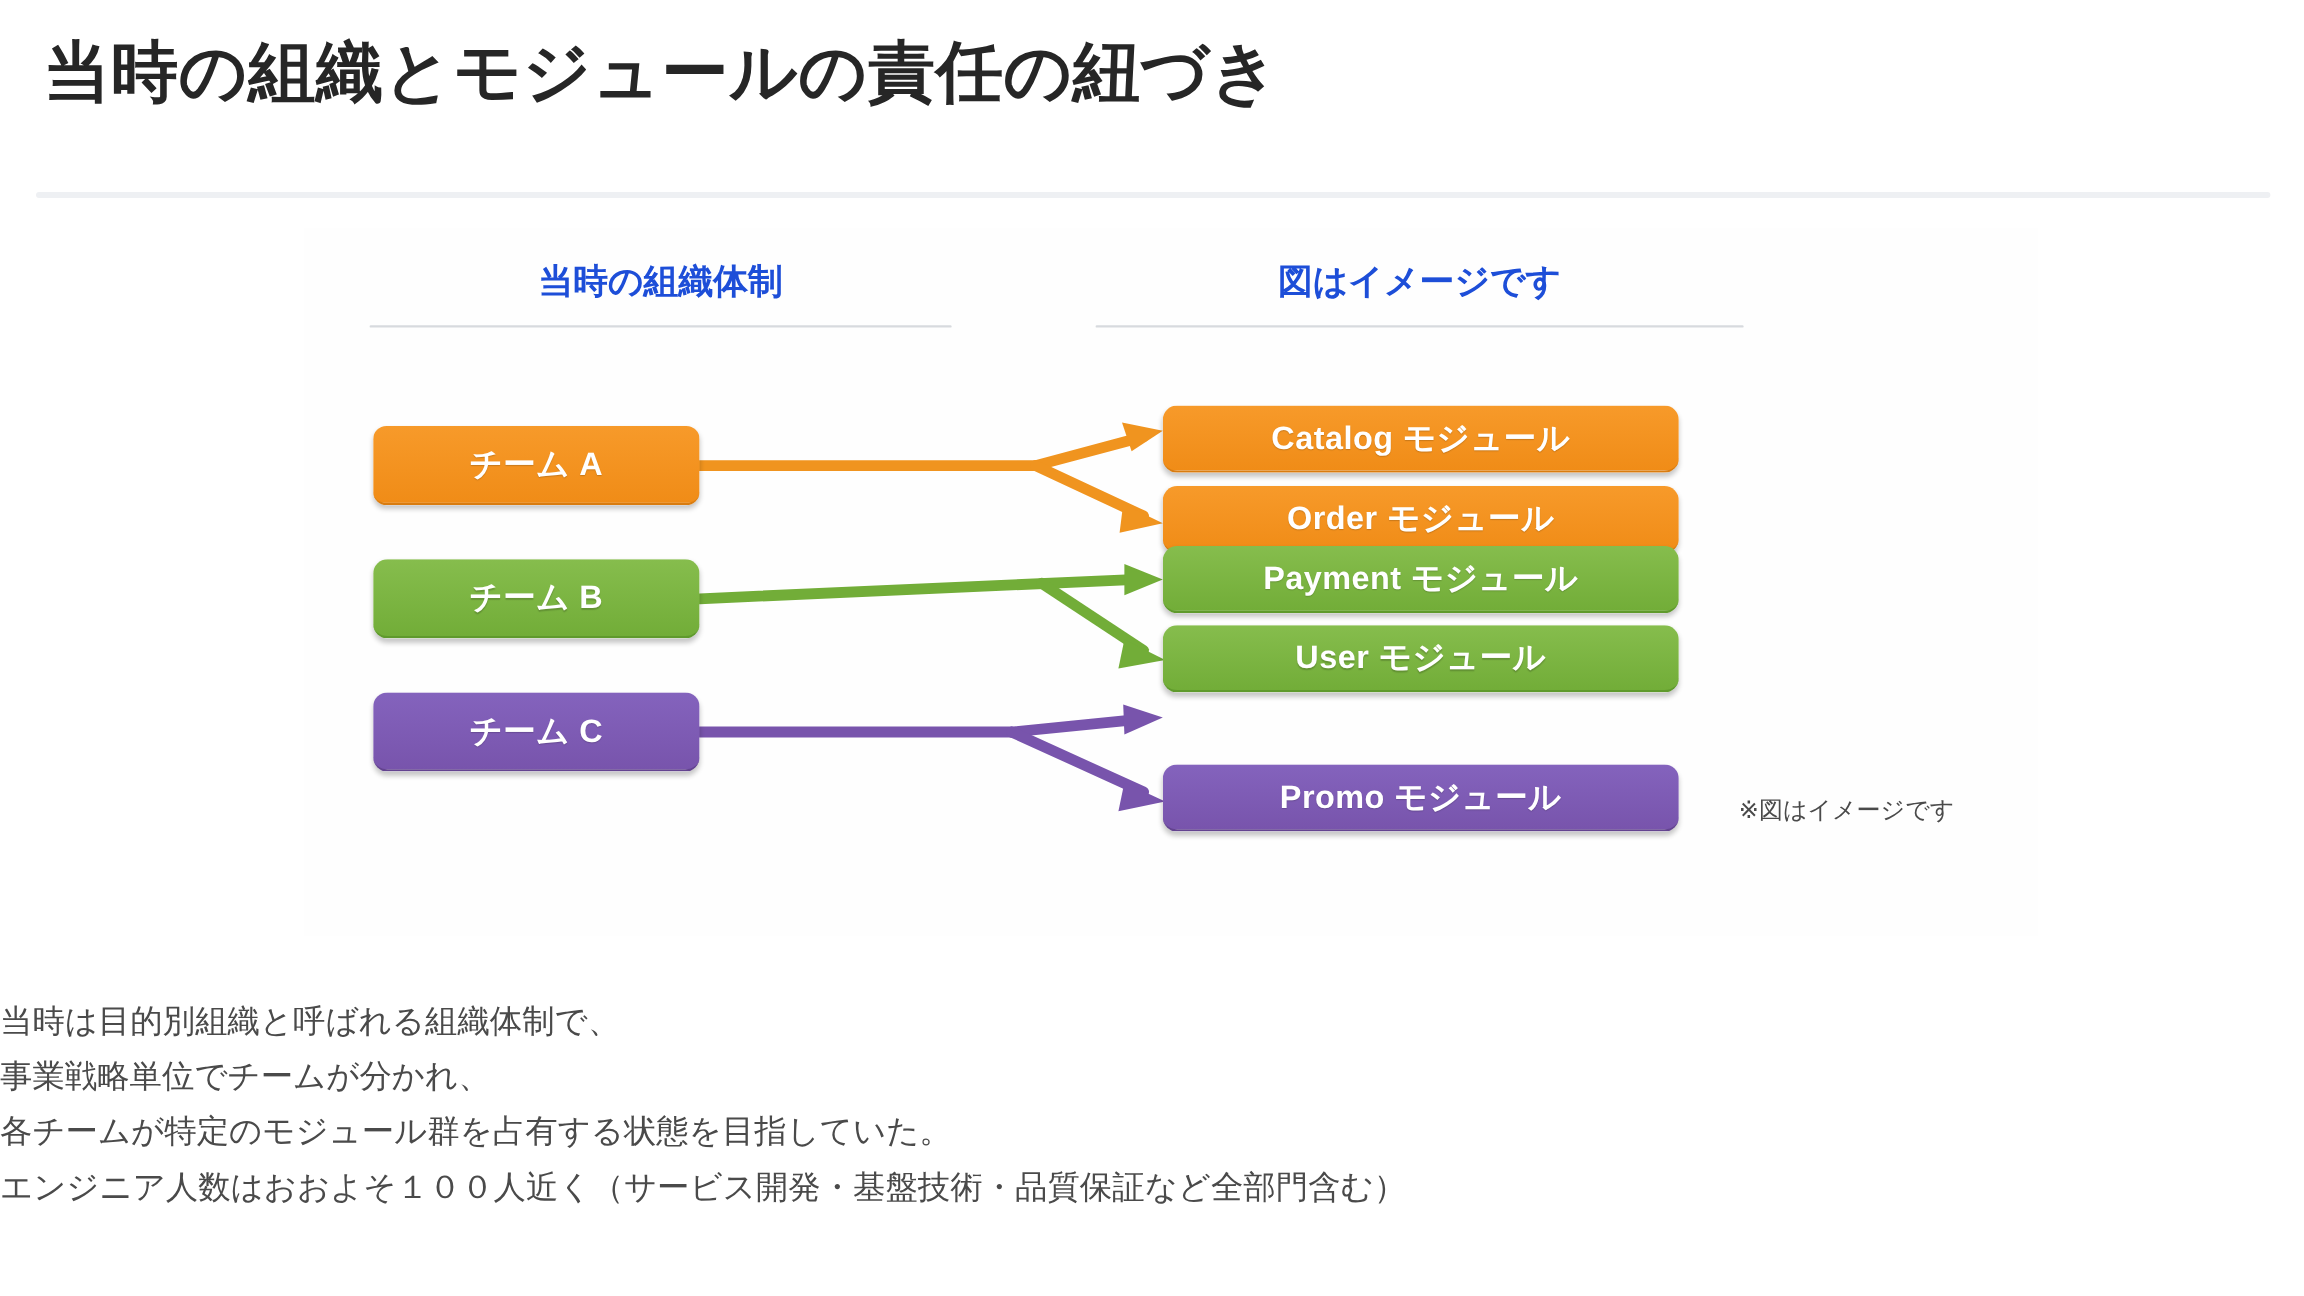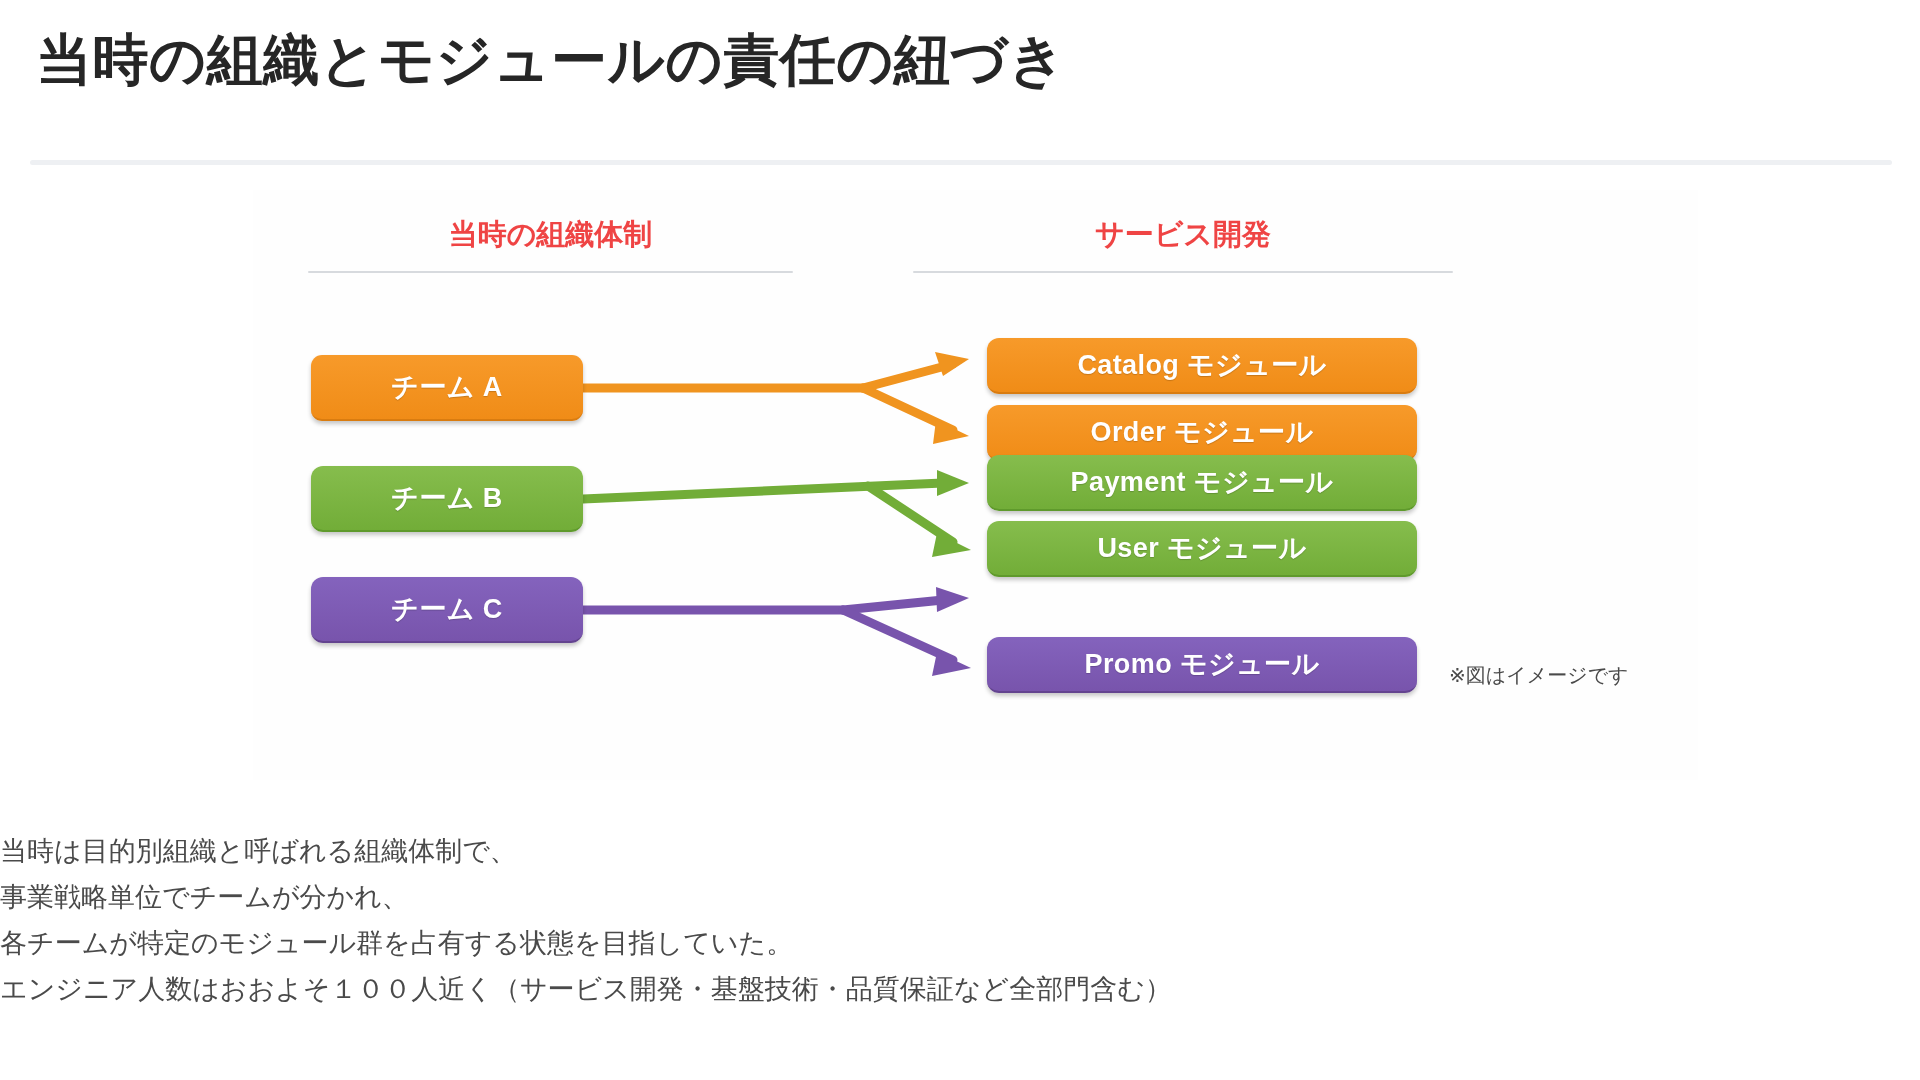--- a/index.html
+++ b/index.html
@@ -53,21 +53,21 @@
   }
 
   
   .col-head {
     position: absolute;
     text-align: center;
   }
   .col-head .col-head-label {
     font-size: 29px;
     font-weight: 700;
-    color: #ef4444;
+    color: #1d4ed8;
     white-space: nowrap;
     display: block;
   }
   .col-head .col-head-rule {
     margin-top: 16px;
     height: 2px;
     background: #d7dade;
     border-radius: 2px;
   }
 
@@ -84,21 +84,21 @@
     color: #ffffff;
     font-size: 27px;
     font-weight: 700;
     letter-spacing: 0.4px;
     white-space: nowrap;
     text-shadow: 0 1px 1px rgba(0,0,0,0.18);
     box-shadow: 0 3px 4px rgba(0,0,0,0.22);
   }
 
   .node.team   { width: 272px; height: 66px; left: 58px; }
-  .node.module { width: 430px; height: 56px; left: 734px; text-align: right; }
+  .node.module { width: 430px; height: 56px; left: 716px; text-align: right; }
 
   .orange { background: linear-gradient(#f79a2a, #f08c17); border-bottom: 2px solid #d97c10; }
   .green  { background: linear-gradient(#86bd4d, #72ad38); border-bottom: 2px solid #5f9a2c; }
   .purple { background: linear-gradient(#8463bd, #7854ac); border-bottom: 2px solid #63438f; }
 
   
   .team-a { top: 165px; border-radius: 11px; }
   .team-b { top: 276px; }
   .team-c { top: 387px; }
 
@@ -152,21 +152,21 @@
   <div class="title-rule"></div>
 
   <div class="diagram-panel">
 
     <div class="col-head left">
       <span class="col-head-label">当時の組織体制</span>
       <div class="col-head-rule"></div>
     </div>
 
     <div class="col-head right">
-      <span class="col-head-label">サービス開発</span>
+      <span class="col-head-label">図はイメージです</span>
       <div class="col-head-rule"></div>
     </div>
 
     <svg class="connectors" viewBox="0 0 1445 590">
 
       <g fill="none" stroke="#f0941f" stroke-width="9" stroke-linecap="round" stroke-linejoin="round">
         <path d="M330 198 L610 198"></path>
         <path d="M610 198 L700 174"></path>
         <path d="M610 198 L700 240"></path>
       </g>

